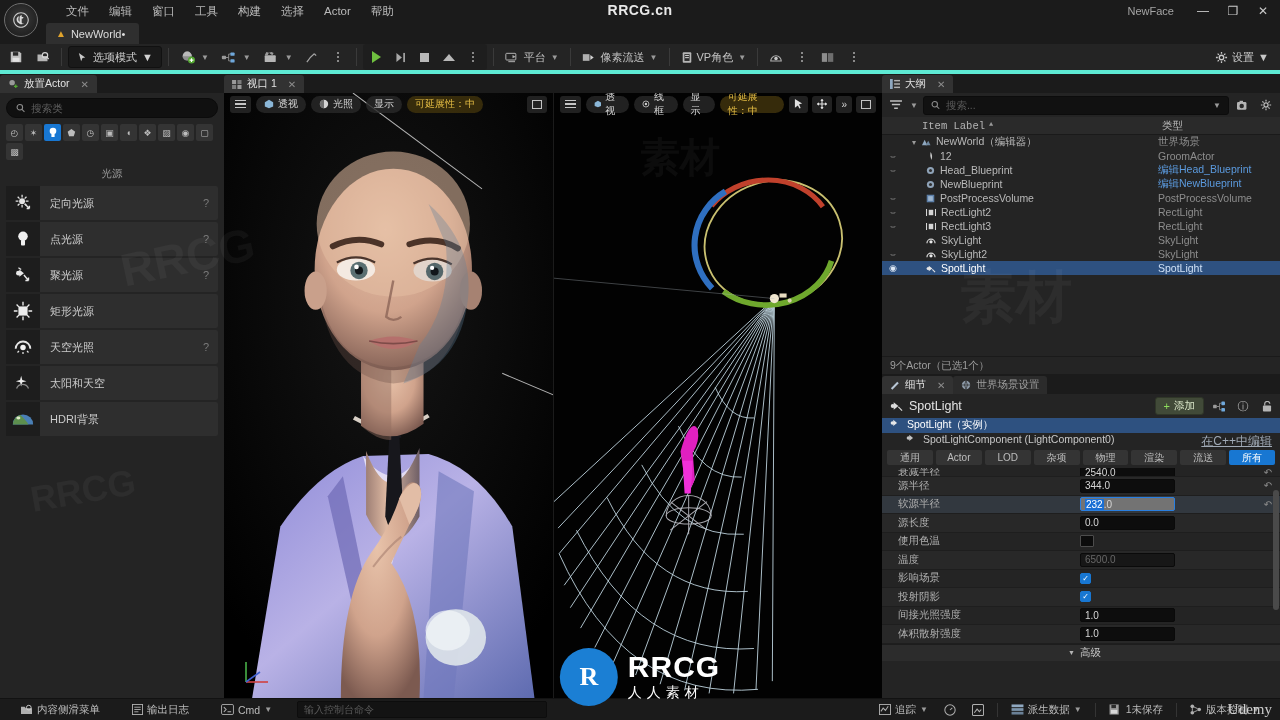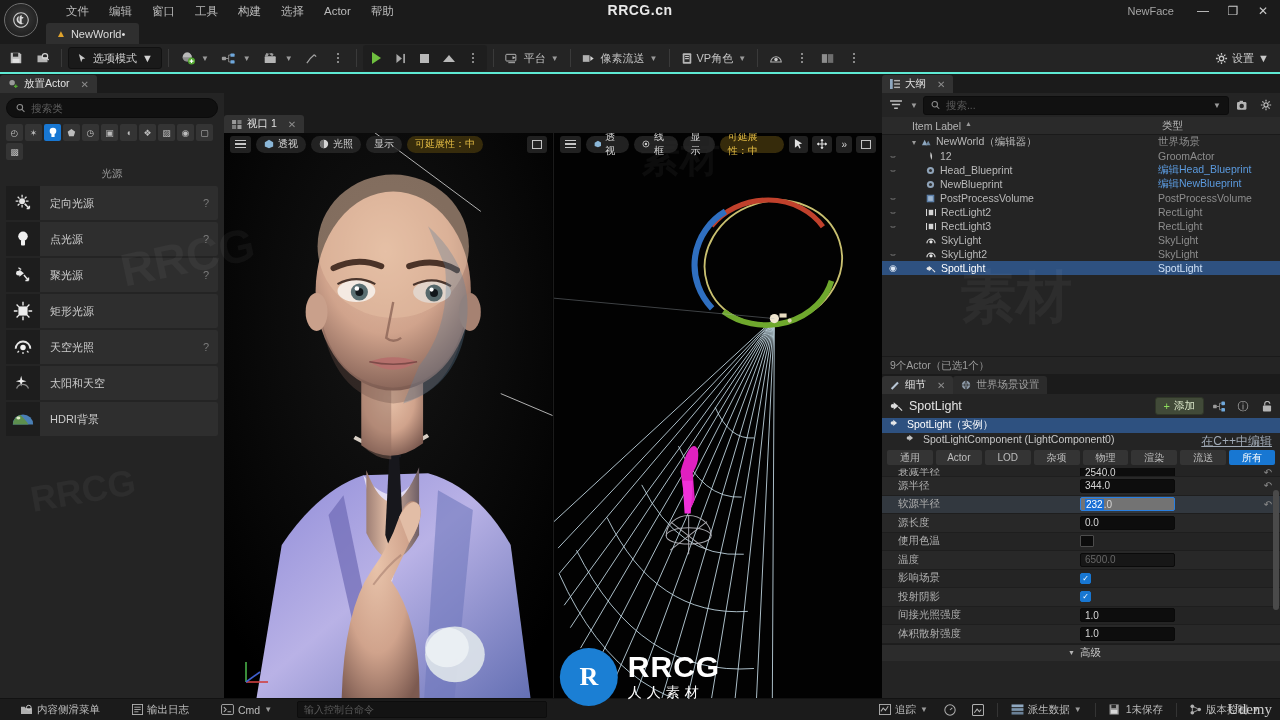--- a/index.html
+++ b/index.html
@@ -32,21 +32,21 @@
             color:#c9c9c9; font-size:12px; }
 
   
   .tabstrip { height:22px; background:#1b1b1b; display:flex; align-items:flex-end; flex:0 0 22px; padding-left:46px; }
   .wtab { height:21px; background:#2f2f2f; display:flex; align-items:center; gap:5px;
           padding:0 14px 0 10px; border-top-left-radius:3px; border-top-right-radius:3px;
           font-size:11px; color:#dcdcdc; }
   .wtab .tri { color:#e0a32c; font-size:10px; }
 
   
-  .maintoolbar { height:30px; background:#242424; border-bottom:2px solid #5eead4;
+  .maintoolbar { height:30px; background:#242424; border-bottom:4px solid #5eead4;
                  display:flex; align-items:center; padding:0 4px; gap:2px; flex:0 0 30px; }
   .tbtn { height:24px; min-width:24px; display:flex; align-items:center; justify-content:center;
           gap:4px; padding:0 5px; border-radius:3px; color:#c3c3c3; font-size:11px; }
   .tbtn .cv { font-size:8px; color:#9a9a9a; margin-left:1px; }
   .modebtn { background:#1a1a1a; border:1px solid #111; border-radius:3px; height:22px;
              display:flex; align-items:center; gap:5px; padding:0 8px; font-size:11px; color:#d2d2d2; }
   .tsep { width:1px; height:18px; background:#3a3a3a; margin:0 4px; }
   .playgrp { display:flex; align-items:center; background:#1e1e1e; border-radius:3px; padding:1px 2px; }
   .tri-play { width:0;height:0;border-left:9px solid #6fbf3f;border-top:6px solid transparent;border-bottom:6px solid transparent; }
   .ic-sq { width:9px;height:9px;background:#b8b8b8; }
@@ -81,21 +81,21 @@
   .cat.sel { background:#1877d2; color:#fff; }
   .catlabel { text-align:center; font-size:10.5px; color:#9b9b9b; padding:7px 0 5px; }
   .lightlist { flex:1; overflow:hidden; padding:0 6px; display:flex; flex-direction:column; gap:2px;}
   .lightitem { height:34px; background:#2e2e2e; border-radius:2px; display:flex; align-items:center; }
   .li-ic { width:34px; height:34px; background:#1d1d1d; display:flex; align-items:center;
            justify-content:center; flex:0 0 34px; }
   .li-name { flex:1; padding-left:10px; font-size:11px; color:#ccc; }
   .li-help { width:24px; text-align:center; color:#7b7b7b; font-size:11px; }
 
   
-  .vpcol { flex:1; display:flex; flex-direction:column; min-width:0;margin-top:40px; }
+  .vpcol { flex:1; display:flex; flex-direction:column; min-width:0; }
   .vprow { flex:1; display:flex; min-height:0; gap:1px; }
   .viewport { flex:1; display:flex; flex-direction:column; min-width:0; background:#101010; }
   .vptabbar { height:19px; background:#1b1b1b; display:flex; align-items:flex-end; flex:0 0 19px; }
   .vpbody { flex:1; position:relative; overflow:hidden; background:#000; }
   .vptoolbar { position:absolute; top:0; left:0; right:0; height:22px; display:flex;
                align-items:center; gap:5px; padding:0 6px; z-index:6; }
   .vb { height:17px; border-radius:9px; background:rgba(40,40,40,.82); display:flex; align-items:center;
         gap:4px; padding:0 8px; font-size:10px; color:#d5d5d5; }
   .vb.warn { background:rgba(60,48,12,.9); color:#e5bd44; }
   .vb.sq { border-radius:3px; padding:0 5px; }
@@ -106,21 +106,21 @@
   
   .rightcol { width:398px; flex:0 0 398px; display:flex; flex-direction:column; min-height:0; gap:1px; }
   .outliner { height:300px; flex:0 0 300px; display:flex; flex-direction:column; background:#242424; min-height:0;}
   .ol-search { height:24px; display:flex; align-items:center; gap:5px; padding:2px 5px; }
   .ol-sb { flex:1; height:19px; background:#111; border:1px solid #0c0c0c; border-radius:3px;
            display:flex; align-items:center; gap:6px; padding:0 7px; }
   .ol-sb input{background:transparent;border:none;outline:none;color:#cfcfcf;font-size:10.5px;width:100%;font-family:inherit;}
   .ol-sb input::placeholder{color:#5a5a5a;}
   .ol-head { height:18px; background:#2a2a2a; border-bottom:1px solid #1a1a1a; display:flex;
              align-items:center; font-size:10.5px; color:#b4b4b4; }
-  .ol-head .c1 { flex:1; padding-left:30px; display:flex; align-items:flex-start; gap:4px;}
+  .ol-head .c1 { flex:1; padding-left:40px; display:flex; align-items:flex-start; gap:4px;font-family:Liberation Mono, monospace;}
   .ol-head .c2 { width:122px; padding-left:4px; }
   .ol-rows { flex:1; overflow:hidden; }
   .olrow { height:14px; display:flex; align-items:center; font-size:10.5px; color:#b9b9b9; }
   .olrow.sel { background:#2e5180; color:#fff; }
   .olrow .eye { width:22px; text-align:center; color:#7d7d7d; font-size:9px; }
   .olrow .lbl { flex:1; display:flex; align-items:center; gap:5px; overflow:hidden; white-space:nowrap;}
   .olrow .typ { width:122px; color:#8d8d8d; overflow:hidden; white-space:nowrap; }
   .olrow .typ.link { color:#5b9ade; }
   .olrow.sel .typ { color:#cfe0f5; }
   .ol-foot { height:18px; border-top:1px solid #1a1a1a; display:flex; align-items:center;

